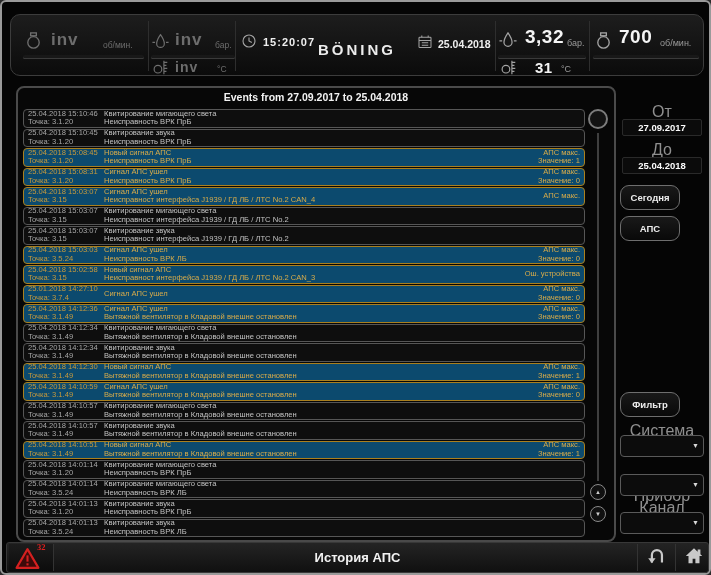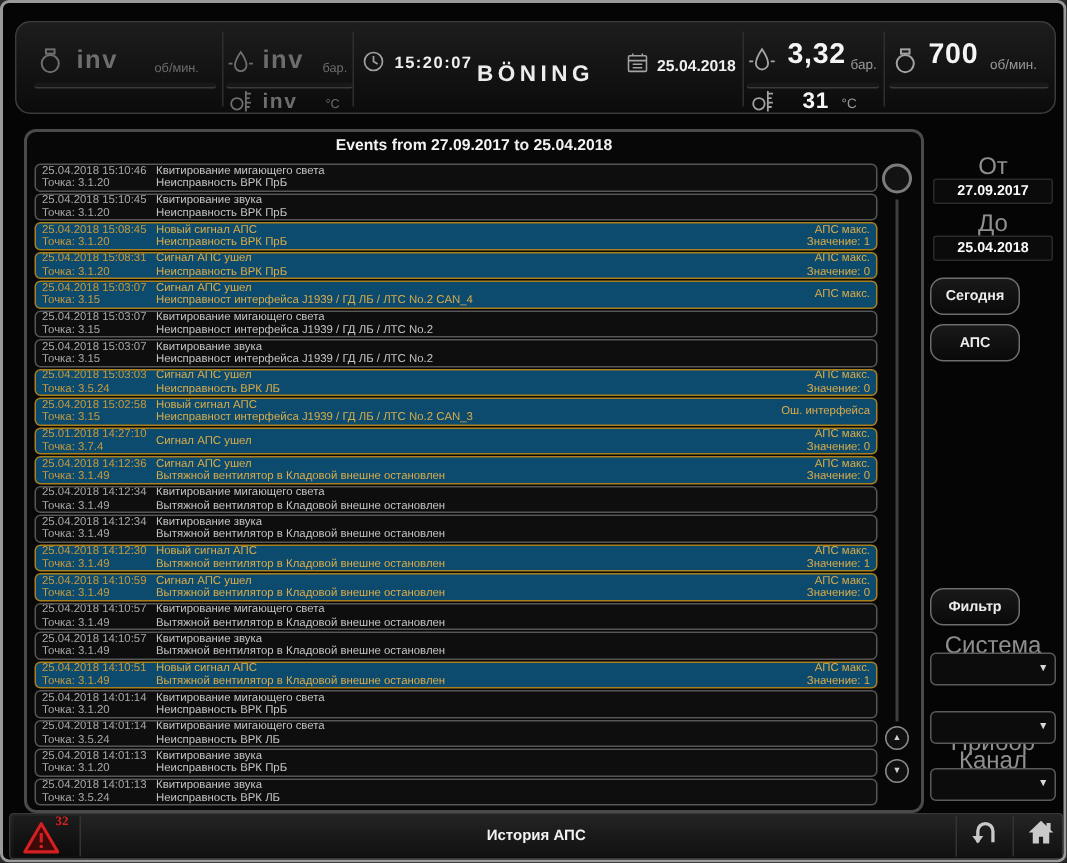--- a/index.html
+++ b/index.html
@@ -89,21 +89,21 @@
   .alarm-tile{
     position:absolute;left:2px;top:1px;width:44px;height:27px;
     border-right:1px solid #333;background:linear-gradient(#1c1c1c,#0c0c0c);font-family:Liberation Serif, serif;
   }
   .alarm-count{
     position:absolute;left:28px;top:-2px;color:#e02020;font-size:8.5px;font-weight:700;
   }
   .page-title{
     position:absolute;left:0;top:0;width:100%;height:100%;
     display:flex;align-items:center;justify-content:center;
-    color:#f2f2f2;font-size:10px;font-weight:700;
+    color:#f2f2f2;font-size:13px;font-weight:700;
   }
   .bb-div{position:absolute;top:1px;width:1px;height:27px;background:#333;}
   .bb-btn{position:absolute;top:2px;width:30px;height:25px;display:flex;align-items:center;justify-content:center;}
 </style>
 </head>
 <body>
 
 <div class="window">
 
   <div class="topbar">
@@ -310,21 +310,21 @@
         <div class="event-row alarm">
       <div class="c-time">
         <div>25.04.2018 15:02:58</div>
         <div>Точка:  3.15</div>
       </div>
       <div class="c-desc">
         <div>Новый сигнал АПС</div>
         <div>Неисправност интерфейса J1939 / ГД ЛБ / ЛТС No.2 CAN_3</div>
       </div>
       <div class="c-status">
-        <div>Ош. интерфейса</div>
+        <div>Ош. устройства</div>
         <div></div>
       </div>
     </div>
         <div class="event-row alarm">
       <div class="c-time">
         <div>25.01.2018 14:27:10</div>
         <div>Точка:  3.7.4</div>
       </div>
       <div class="c-desc">
         <div>Сигнал АПС ушел</div>

